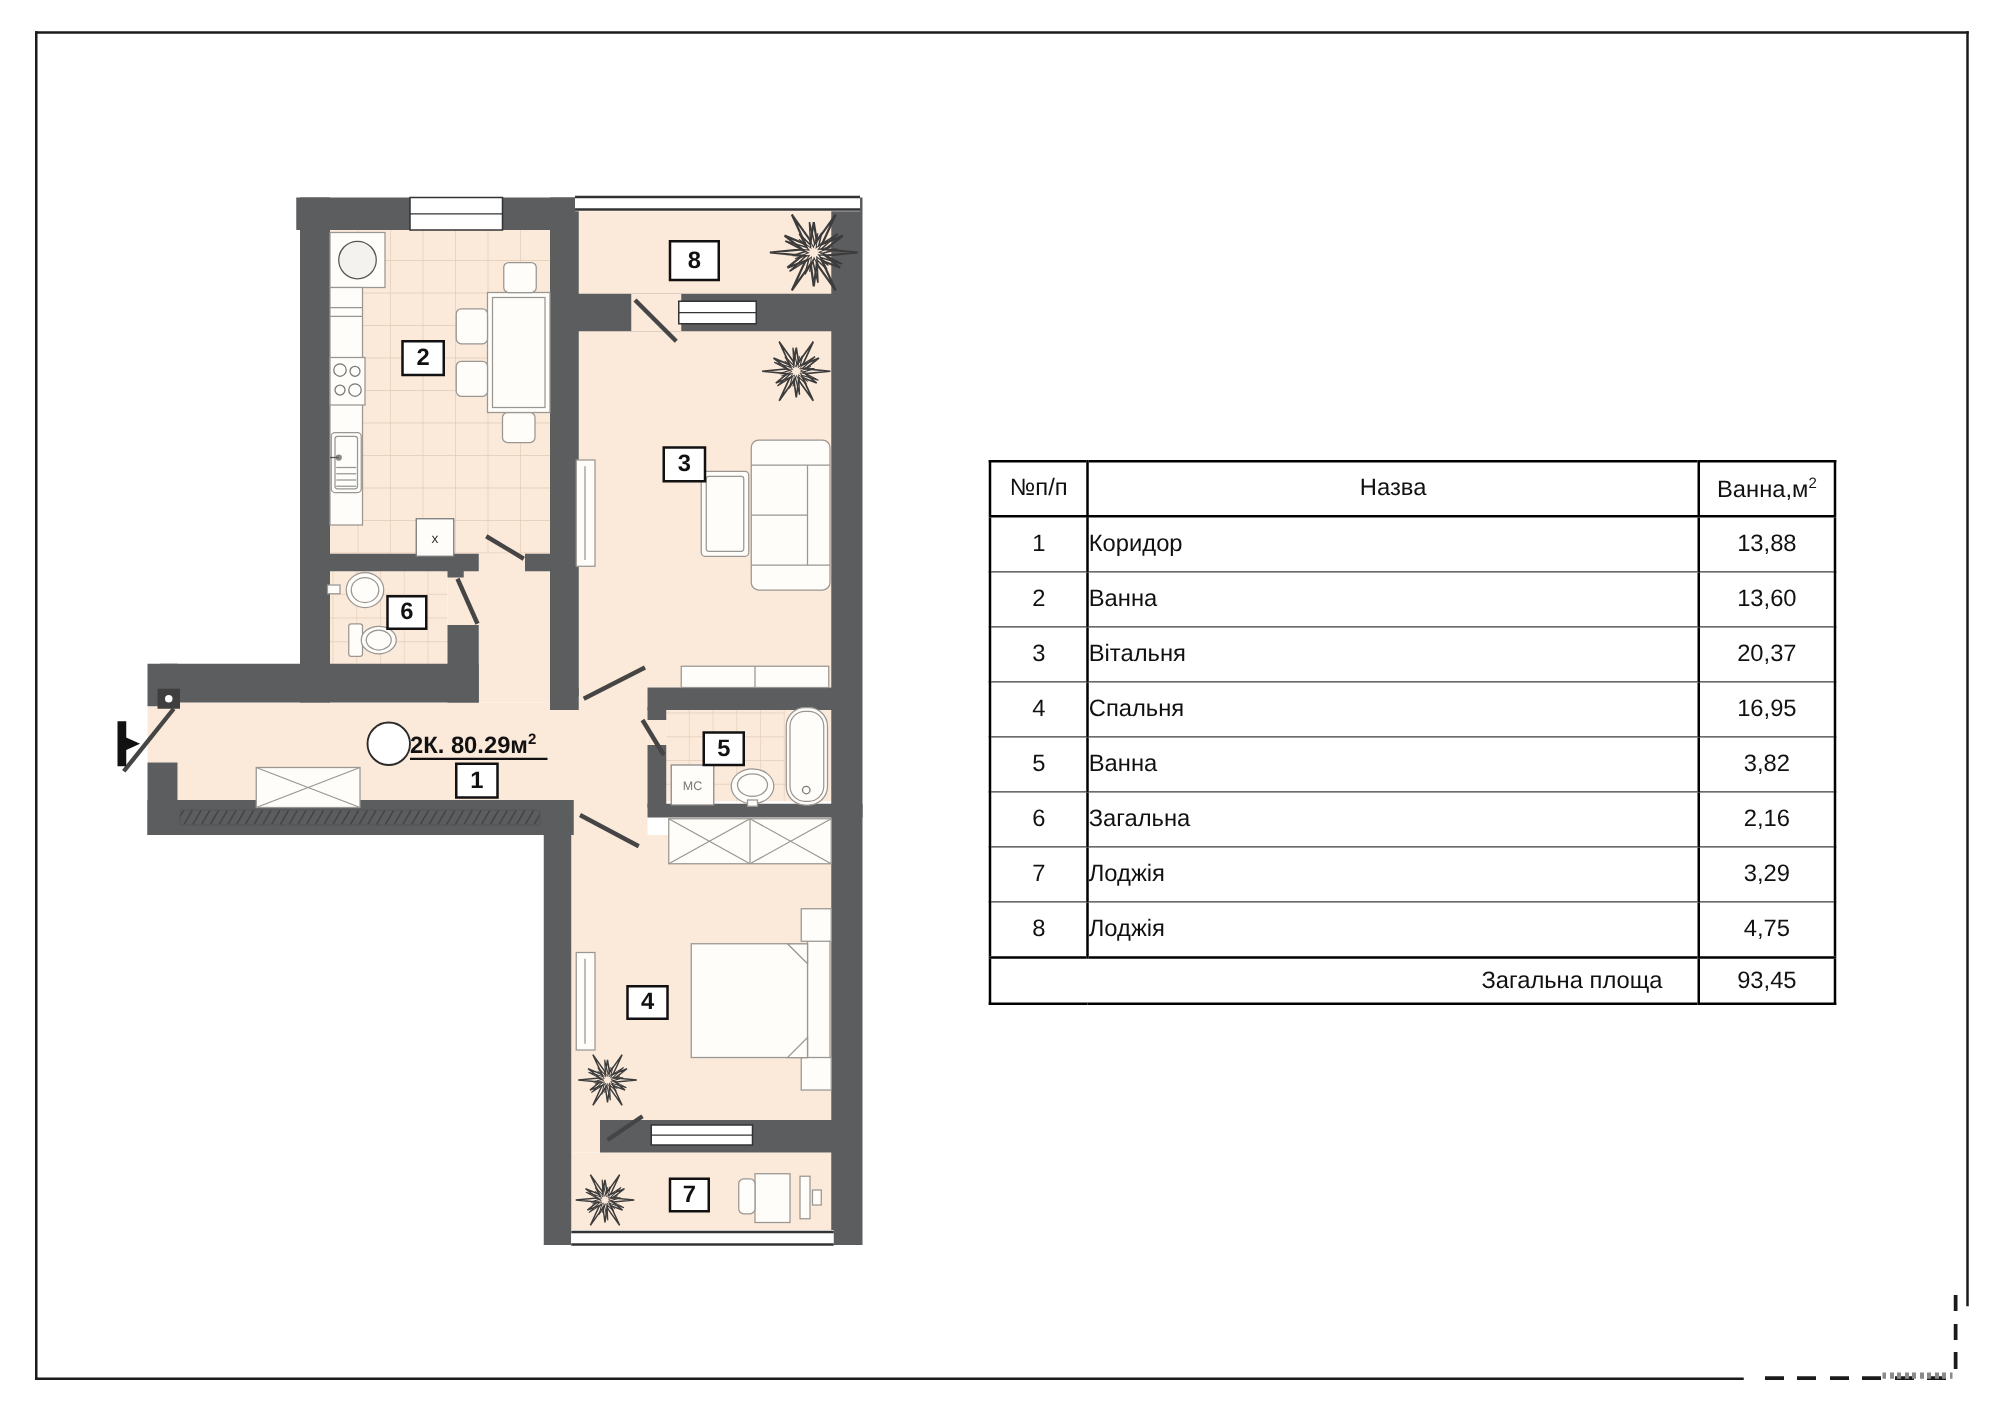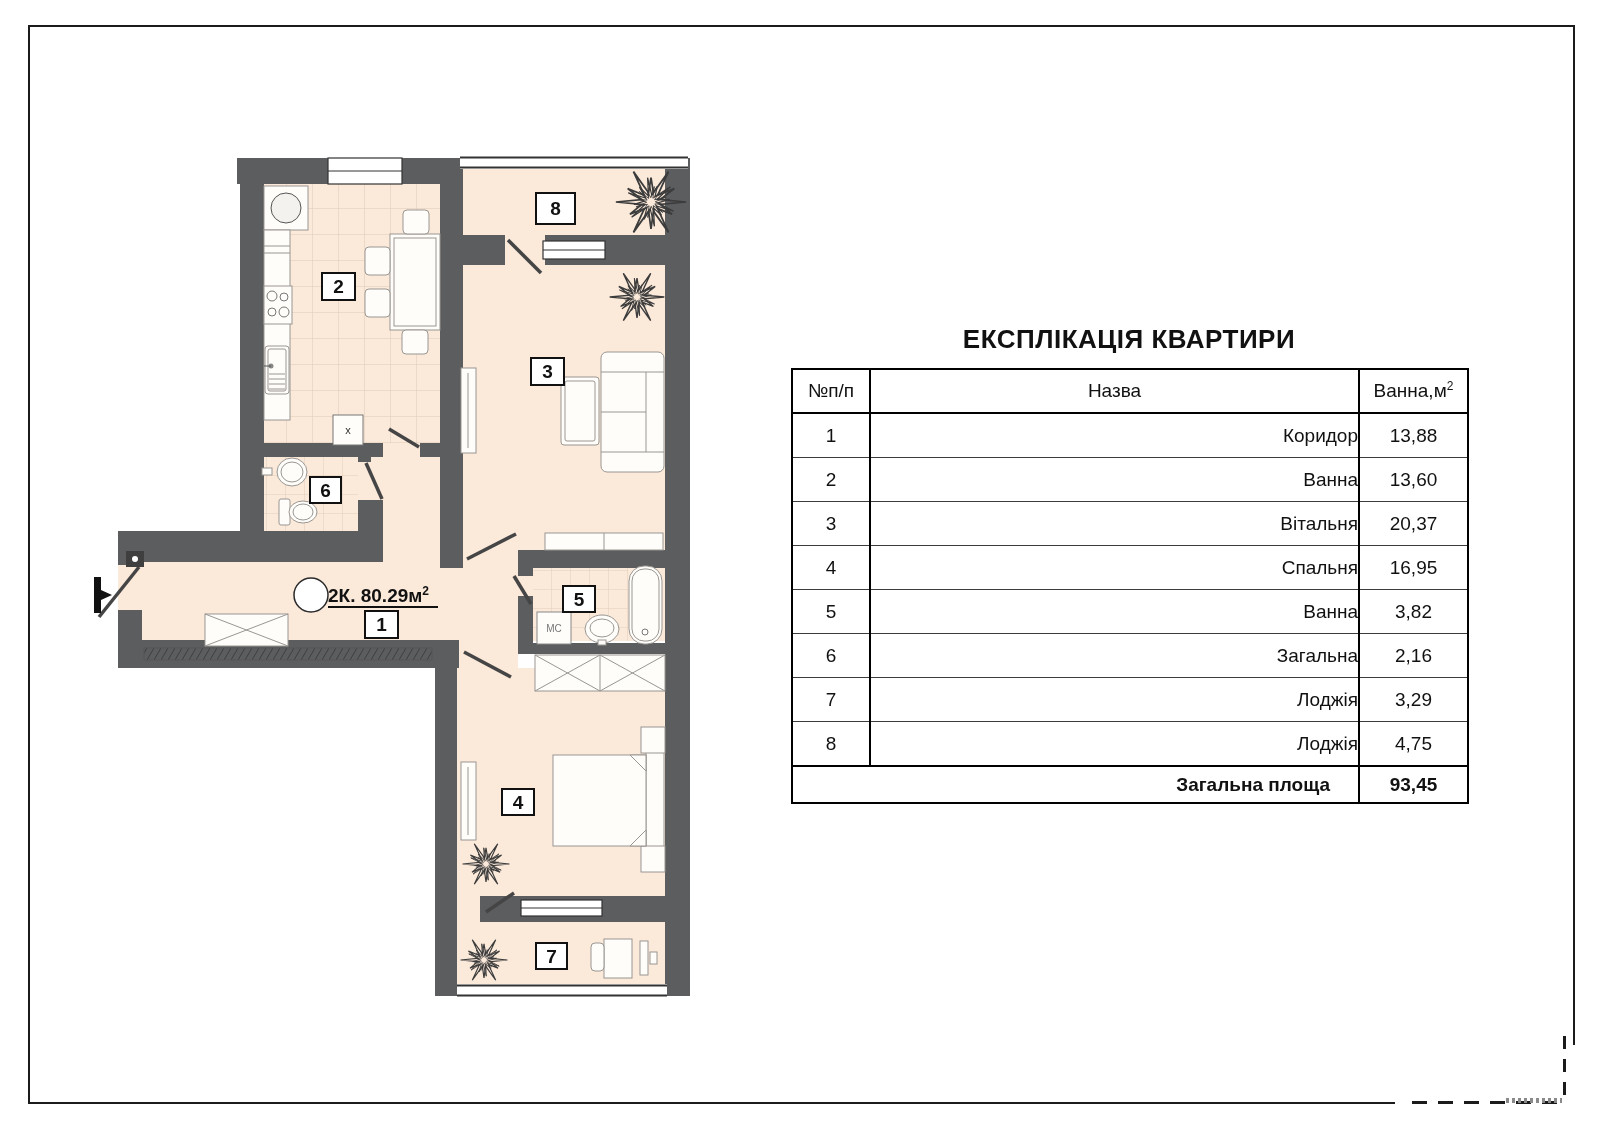--- a/index.html
+++ b/index.html
@@ -18,24 +18,24 @@
      font-size:26px;font-weight:bold;letter-spacing:0.5px;}
   #expl-wrap{position:absolute;left:791px;top:368px;width:676px;}
   table.expl{border-collapse:collapse;width:676px;table-layout:fixed;font-size:19px;}
   table.expl td,table.expl th{border-top:1px solid #3c3c3c;border-bottom:1px solid #3c3c3c;
      padding:0;vertical-align:middle;background:#fff;}
   table.expl{border:2.5px solid #000;}
   table.expl col.c1{width:78px;} table.expl col.c2{width:489px;} table.expl col.c3{width:109px;}
   tr.hdr th{height:42px;font-weight:normal;font-size:19px;border-bottom:2.5px solid #000;}
   tr.r td{height:43px;}
   td.num,th.num{text-align:center;border-right:2px solid #000;}
-  td.name,th.name{text-align:right;padding-left:27px;}
+  td.name,th.name{text-align:left;padding-left:27px;}
   th.name{text-align:center;padding-left:0;}
   td.area,th.area{text-align:center;border-left:2px solid #000;}
-  tr.total td{height:35px;border-top:2.5px solid #000;font-weight:bold;}
+  tr.total td{height:35px;border-top:2.5px solid #000;font-weight:normal;}
   tr.total td.tlabel{text-align:right;padding-right:28px;}
   sup{font-size:12px;}
   
   text{font-family:"Liberation Sans",sans-serif;}
   .rnum{font-size:19px;font-weight:bold;fill:#111;}
   .apt{font-size:19px;font-weight:bold;fill:#111;}
   .tiny{font-size:10px;fill:#777;}
   .shaft{font-size:11px;fill:#333;}
 </style>
 </head>
@@ -322,21 +322,20 @@
       <g>
           <rect x="536" y="193" width="39" height="31" fill="#fff" stroke="#111" stroke-width="2"></rect>
         <text class="rnum" x="555.5" y="208.5" text-anchor="middle" dominant-baseline="central">8</text>
         </g>
     </g>
 
     <text class="shaft" x="348" y="434" text-anchor="middle">х</text>
     <text class="tiny" x="554" y="632" text-anchor="middle">МС</text>
   </svg>
 
-  <div id="expl-title">ЕКСПЛІКАЦІЯ КВАРТИРИ</div>
 
   <div id="expl-wrap">
     <table class="expl">
       <colgroup>
           <col class="c1">
           <col class="c2">
           <col class="c3">
         </colgroup>
       <tbody>
           <tr class="hdr">

